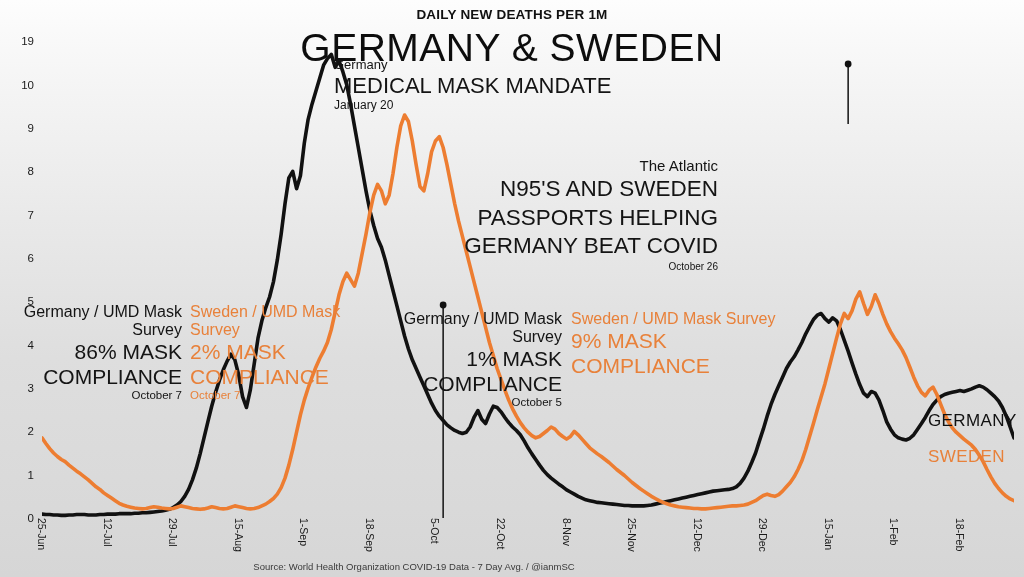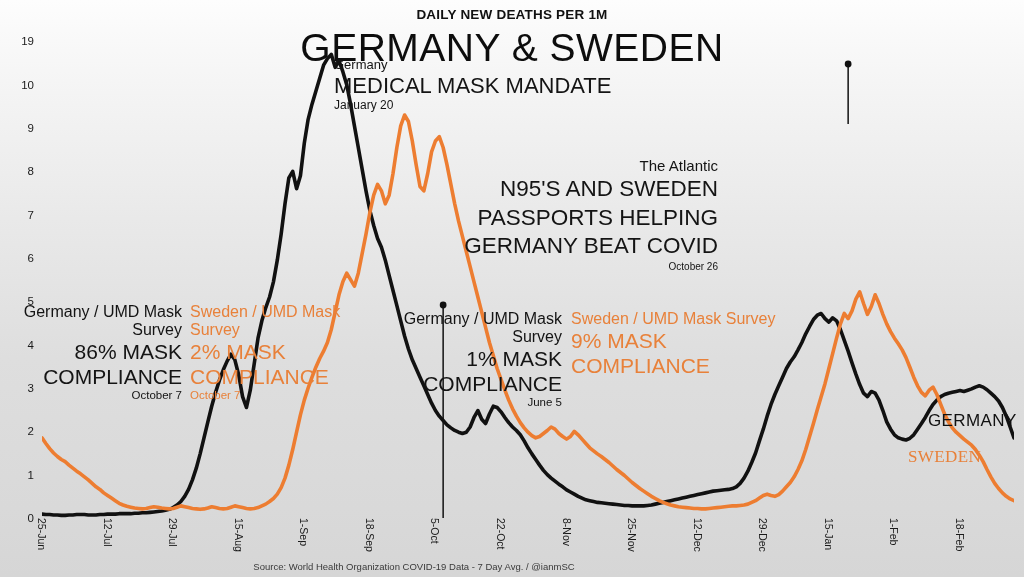--- a/index.html
+++ b/index.html
@@ -193,36 +193,36 @@
 
   <div class="ann orange left" id="ann-umd-oct-se" style="left:190px; top:303px; width:156px;">
     <div class="src">Sweden / UMD Mask Survey</div>
     <div class="head">2% MASK COMPLIANCE</div>
     <div class="date">October 7</div>
   </div>
 
   <div class="ann black right" id="ann-umd-jul-de" style="left:352px; top:310px; width:210px;">
     <div class="src">Germany / UMD Mask Survey</div>
     <div class="head">1% MASK COMPLIANCE</div>
-    <div class="date">June 5</div>
+    <div class="date">October 5</div>
   </div>
 
   <div class="ann orange left" id="ann-umd-jul-se" style="left:571px; top:310px; width:206px;">
     <div class="src">Sweden / UMD Mask Survey</div>
     <div class="head">9% MASK COMPLIANCE</div>
   </div>
 
   <div class="ann black right" id="ann-atlantic" style="left:452px; top:158px; width:266px;">
     <div class="src">The Atlantic</div>
     <div class="head">N95'S AND SWEDEN PASSPORTS HELPING GERMANY BEAT COVID</div>
     <div class="date">October 26</div>
   </div>
 
   <div class="legend-label" id="legend-germany" style="left:928px; top:411px;">GERMANY</div>
-  <div class="legend-label" id="legend-sweden" style="left:908px; top:447px;font-family:Liberation Serif, serif;">SWEDEN</div>
+  <div class="legend-label" id="legend-sweden" style="left:928px; top:447px;">SWEDEN</div>
 
   <div id="source">Source: World Health Organization COVID-19 Data - 7  Day Avg. / @ianmSC</div>
 <div class="ytick" style="top: 518px;">0</div>
     <div class="ytick" style="top: 474.667px;">1</div>
     <div class="ytick" style="top: 431.333px;">2</div>
     <div class="ytick" style="top: 388px;">3</div>
     <div class="ytick" style="top: 344.667px;">4</div>
     <div class="ytick" style="top: 301.333px;">5</div>
     <div class="ytick" style="top: 258px;">6</div>
     <div class="ytick" style="top: 214.667px;">7</div>

